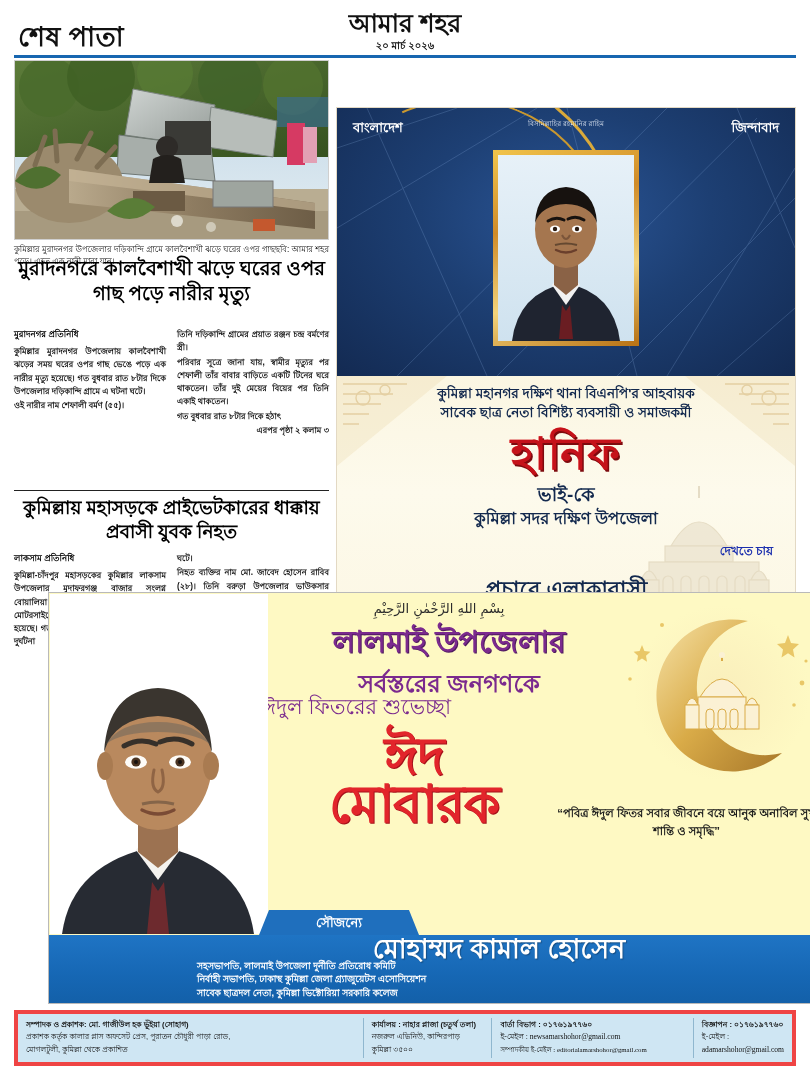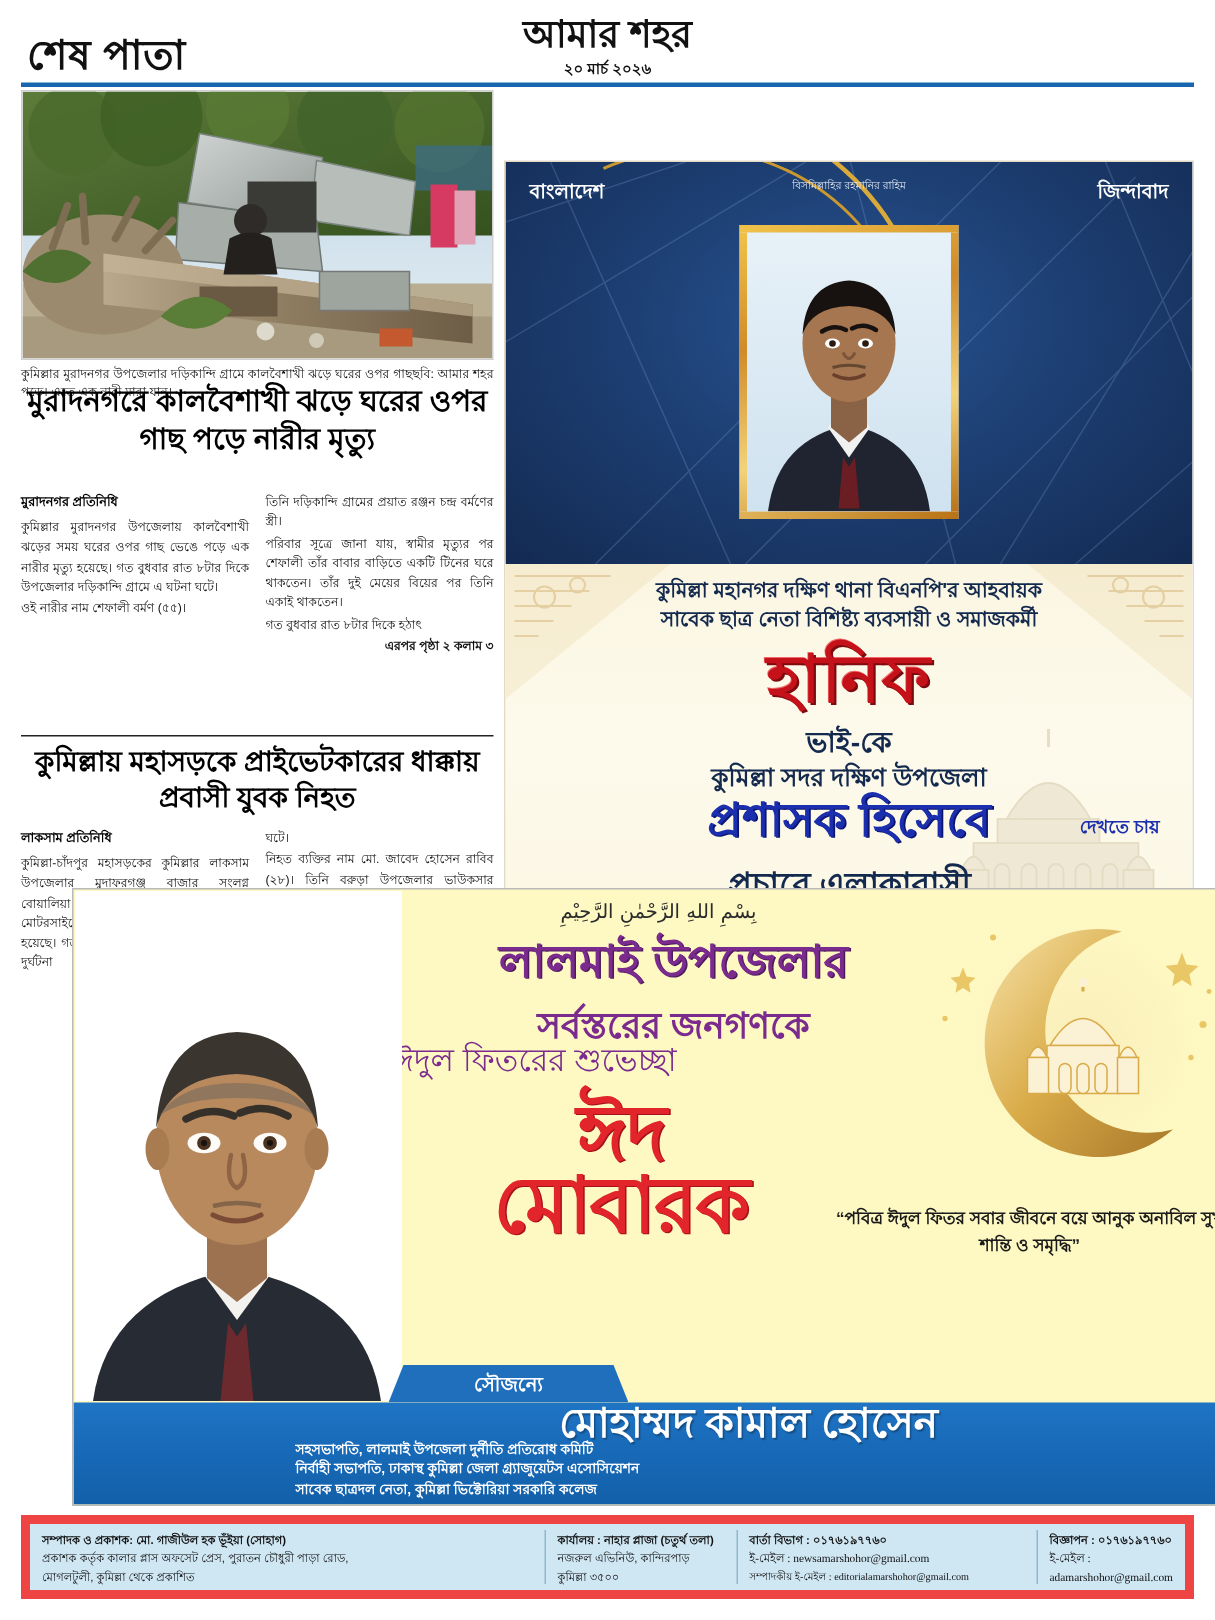--- a/index.html
+++ b/index.html
@@ -51,21 +51,21 @@
   .byline{
     font-size:8.6px;font-weight:bold;color:#000;margin-bottom:3px;
   }
   .story-cols{
     position:absolute;left:0;width:315px;
     display:flex;gap:11px;
   }
   .story-cols .c{width:152px;}
   .story-cols p{
     margin:0 0 1px 0;font-size:8.2px;line-height:1.62;
-    text-align:justify;color:#111;
+    text-align:justify;color:#111;font-weight:bold;
   }
   .jump{font-weight:bold;text-align:right !important;font-size:8.2px;margin-top:2px;}
 
   .hr-thin{position:absolute;left:0;width:315px;height:1px;background:#222;}
 
   .headline2{
     position:absolute;left:0;width:315px;
     font-size:18.5px;font-weight:bold;line-height:1.28;color:#000;
     text-align:center;
   }
@@ -212,21 +212,21 @@
     text-shadow:1px 1px 1px rgba(0,0,0,.3);
   }
   .spon-roles{
     position:absolute;left:148px;bottom:3px;width:600px;
     font-size:9.2px;font-weight:bold;color:#fff;line-height:1.45;
   }
 
   
   .footer{
     position:absolute;left:14px;top:1010px;width:782px;height:56px;
-    background:#cfe6f3;border:6px solid #ef4444;box-sizing:border-box;
+    background:#cfe6f3;border:4px solid #ef4444;box-sizing:border-box;
     display:flex;
   }
   .f-cell{padding:5px 8px;font-size:7.6px;line-height:1.62;color:#111;}
   .f-sep{width:1px;background:#8fb7cf;margin:4px 0;}
   .f1{width:330px;}
   .f2{width:112px;}
   .f3{width:185px;}
   .f4{width:auto;flex:1;}
   .f-mono{font-family:"Liberation Serif","DejaVu Serif",serif;}
   .bold{font-weight:bold;}
@@ -429,21 +429,20 @@
         </g>
       </svg>
 
       <div class="ad-line1">
         <div>কুমিল্লা মহানগর দক্ষিণ থানা বিএনপি'র আহবায়ক</div>
         <div>সাবেক ছাত্র নেতা বিশিষ্ট্য ব্যবসায়ী ও সমাজকর্মী</div>
       </div>
       <div class="ad-hanif">হানিফ</div>
       <div class="ad-bhai">ভাই-কে</div>
       <div class="ad-line2">কুমিল্লা সদর দক্ষিণ উপজেলা</div>
-      <div class="ad-proshashok">প্রশাসক হিসেবে</div>
       <div class="ad-dekhte">দেখতে চায়</div>
       <div class="ad-procharey">প্রচারে এলাকাবাসী</div>
     </div>
   </div>
 
   <div class="eid">
 
     <div class="eid-body">
 
       <svg class="lantern-wrap" viewBox="0 0 215 190">

